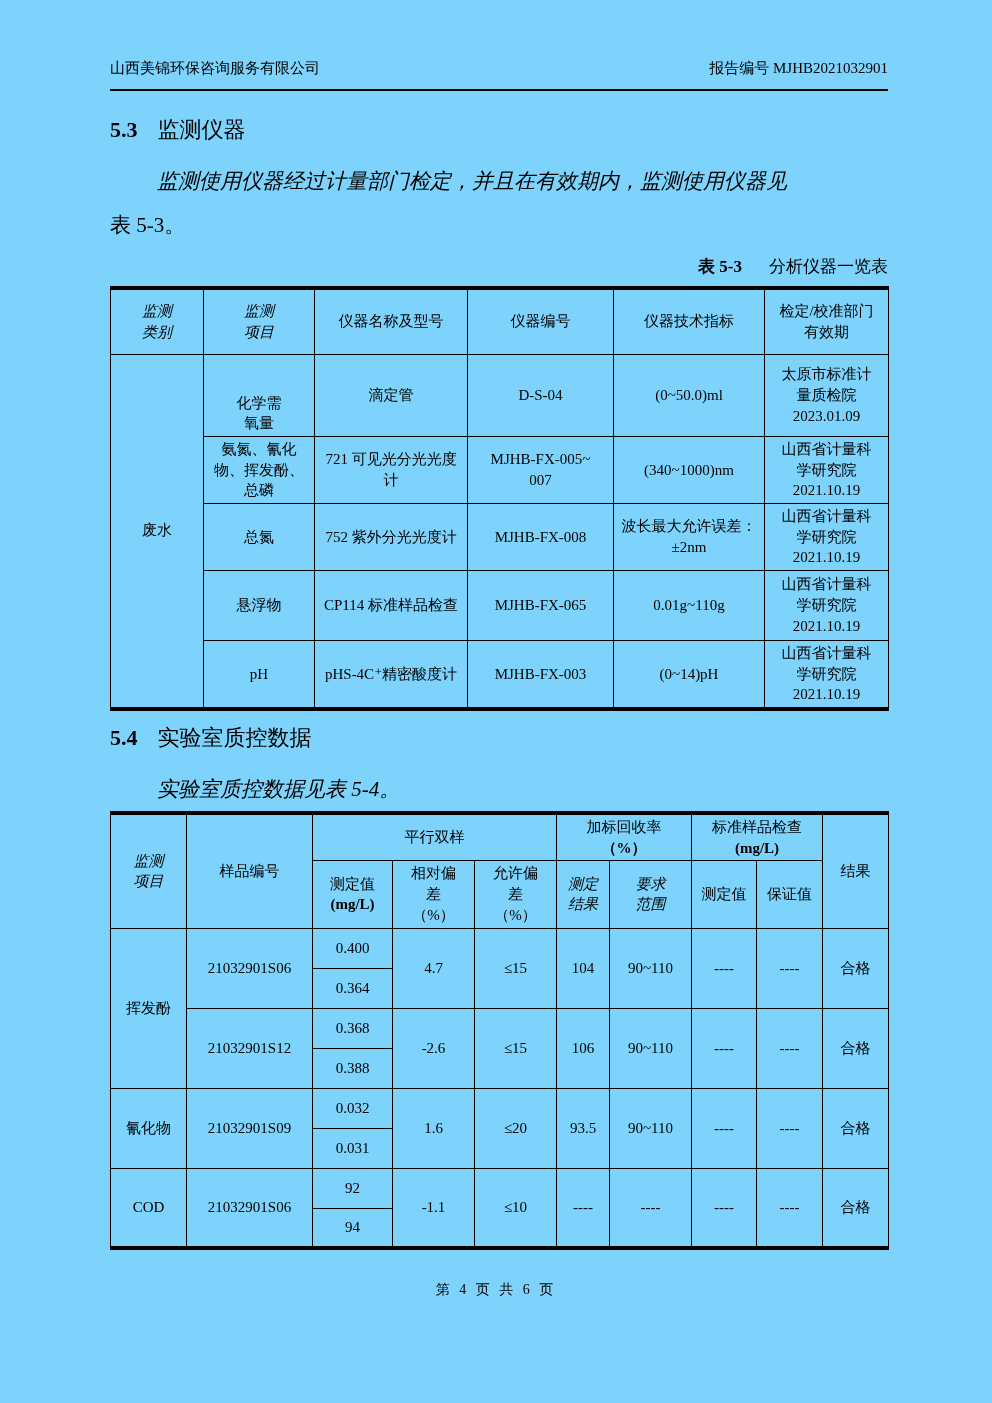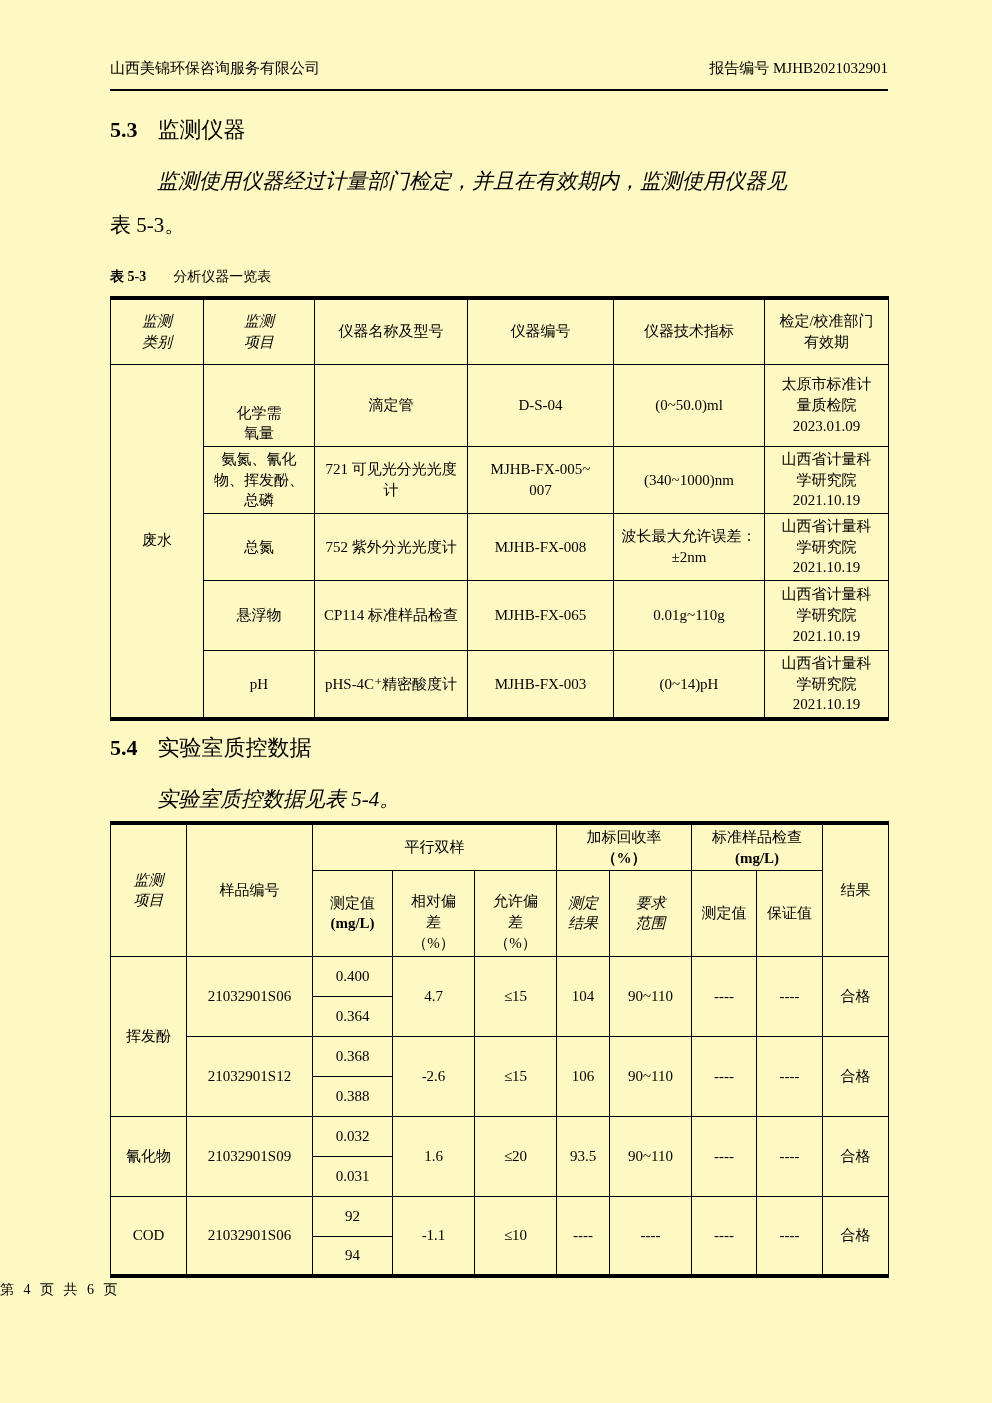--- a/index.html
+++ b/index.html
@@ -5,21 +5,21 @@
   html, body {
     margin: 0;
     padding: 0;
     background: #ffffff;
   }
   .page {
     position: relative;
     width: 992px;
     height: 1403px;
     margin: 0 auto;
-    background: #fef9c3;
+    background: #7dd3fc;
     box-sizing: border-box;
     padding: 58px 104px 0 110px;
     font-family: "Liberation Serif", "DejaVu Serif", serif;
     color: #000;
     overflow: hidden;
   }
   
   .doc-header {
     display: flex;
     justify-content: space-between;
@@ -39,23 +39,23 @@
   .sec-num { font-weight: bold; margin-right: 20px; }
   
   .body-para {
     font-size: 21px;
     line-height: 44px;
     margin: 14px 0 0 0;
   }
   .line-indent { text-indent: 47px; font-style: italic; }
   
   .tbl-caption {
-    text-align: left;
-    font-size: 14px;
-    margin: 18px 0 7px 0;
+    text-align: right;
+    font-size: 17px;
+    margin: 8px 0 7px 0;
     line-height: 24px;
   }
   .cap-num { font-weight: bold; margin-right: 27px; }
   
   table.rpt {
     border-collapse: collapse;
     table-layout: fixed;
     width: 778px;
     text-align: center;
     font-size: 15px;
@@ -68,30 +68,30 @@
     vertical-align: middle;
     padding: 2px 3px;
     line-height: 1.38;
     overflow: hidden;
   }
   table.t54 td { padding: 0 2px; }
   .b { font-weight: bold; }
   
   .w22 { display: inline-block; width: 2.2em; font-style: italic; }
   .w32 { display: inline-block; width: 3.2em; margin-top: 36px; }
-  .w36 { display: inline-block; width: 3.7em; margin-top: 18px; }
+  .w36 { display: inline-block; width: 3.7em; }
   .w62 { display: inline-block; width: 6.3em; }
   .codewrap { display: inline-block; width: 7em; word-break: break-all; }
   
   .doc-footer {
     position: absolute;
     left: 0;
     right: 0;
     bottom: 104px;
-    text-align: left;
+    text-align: center;
     font-size: 14px;
     letter-spacing: 3px;
   }
 </style>
 </head>
 <body>
 
 <div class="page">
 
   <header class="doc-header">

